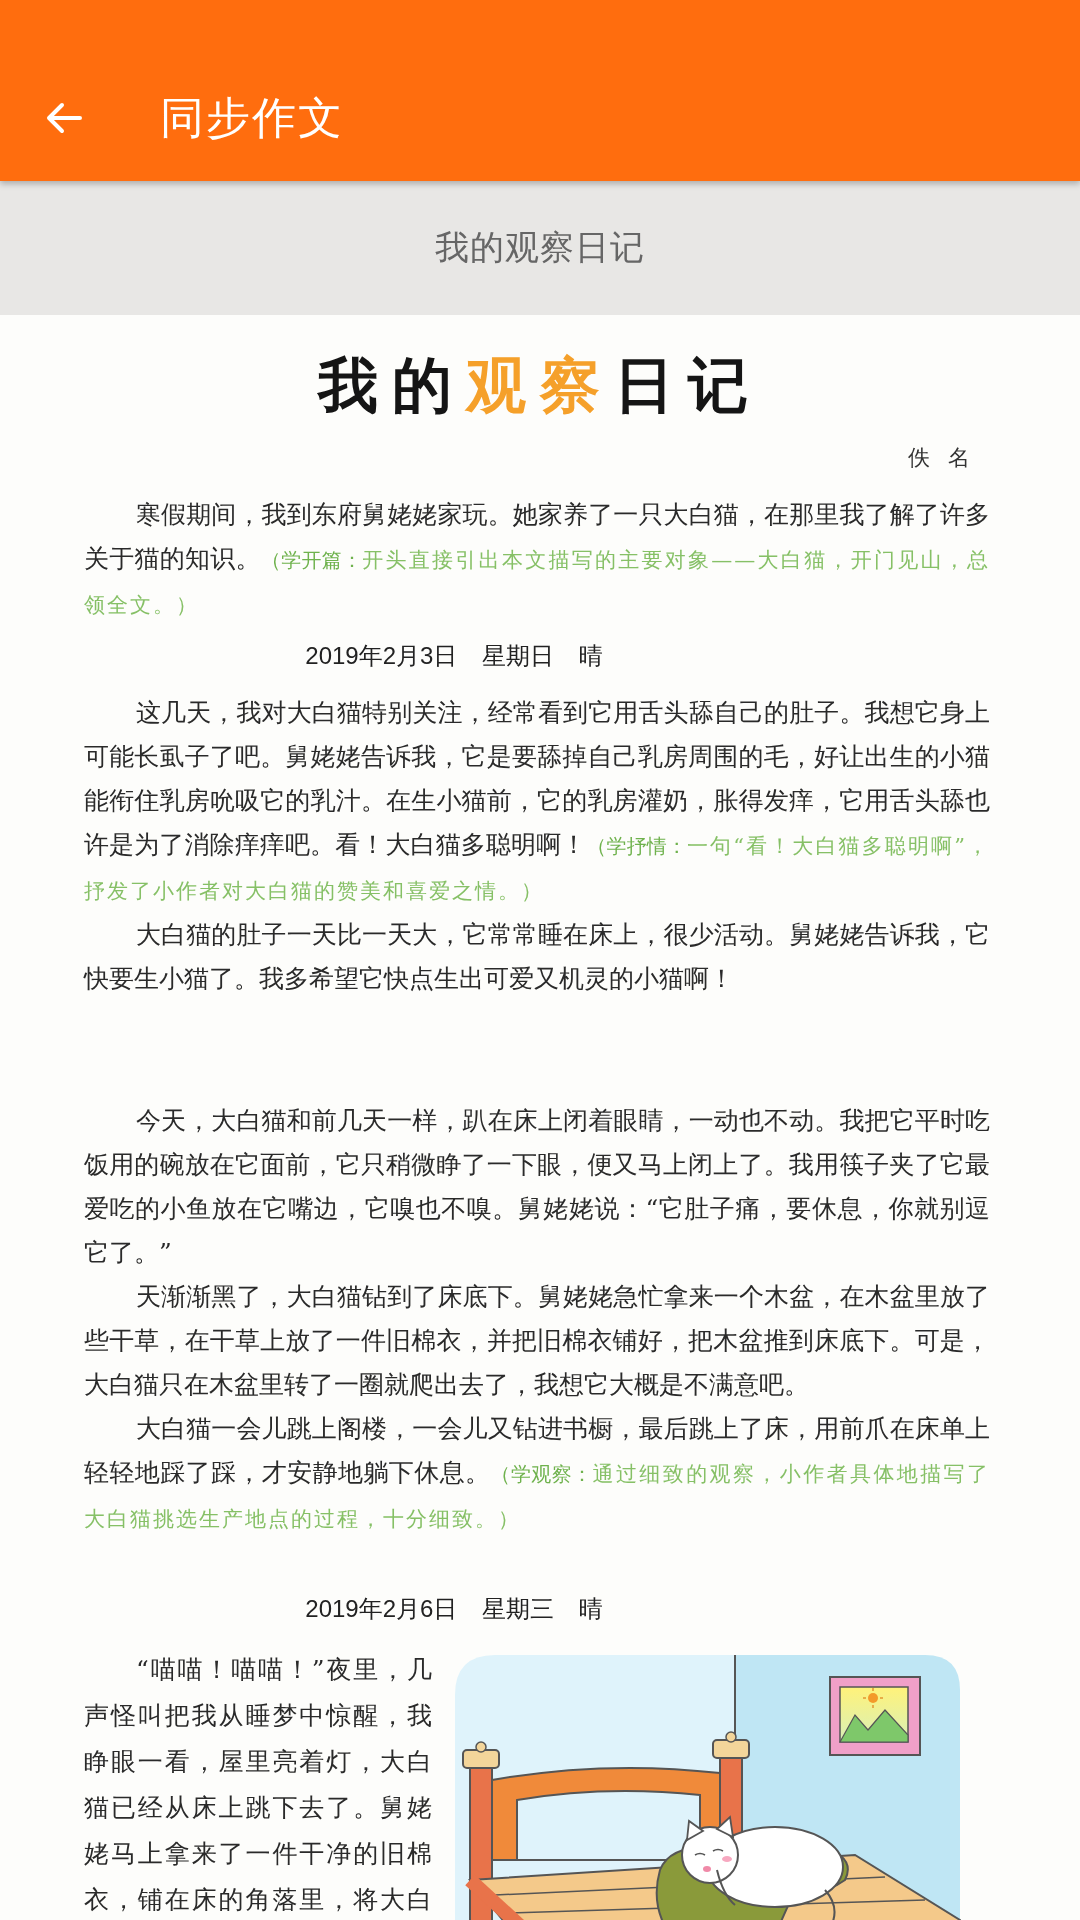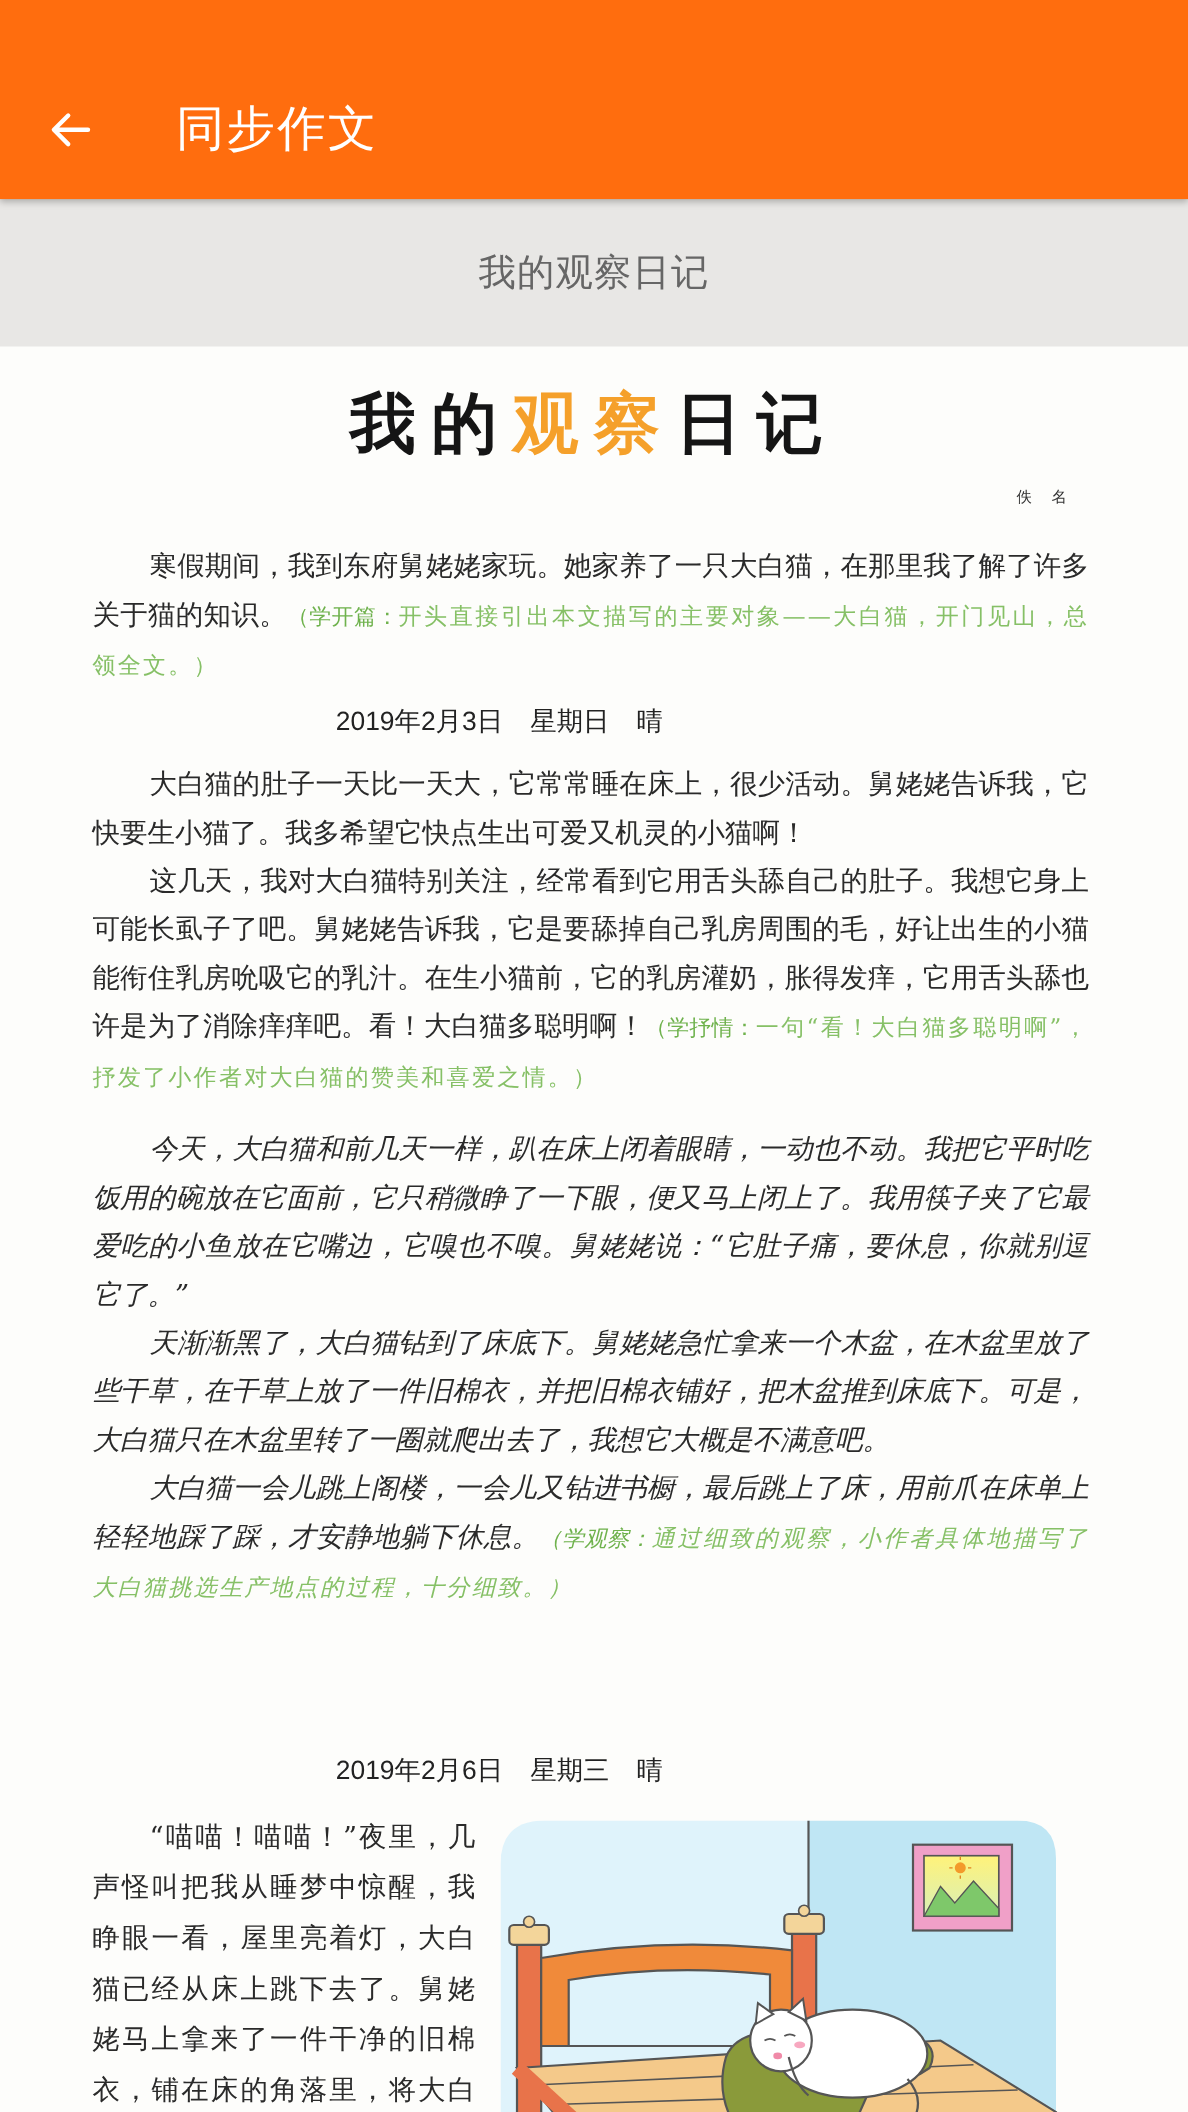--- a/index.html
+++ b/index.html
@@ -38,21 +38,21 @@
     color: #2a2a2a;
   }
   .big-title {
     position: absolute; left: 0; top: 30px; width: 1080px; text-align: center;
     font-family: "DejaVu Sans", sans-serif; font-weight: bold;
     font-size: 60px; line-height: 80px; letter-spacing: 14px; color: #151515;
   }
   .big-title .hl { color: #f5a02a; }
   .author {
     position: absolute; right: 92px; top: 128px;
-    font-size: 14px; letter-spacing: 18px; color: #333;
+    font-size: 22px; letter-spacing: 18px; color: #333;
   }
   .block { position: absolute; left: 84px; width: 906px; font-size: 25px; line-height: 44px; text-align: justify; }
   .block p { text-indent: 52px; }
   .note { color: #86c066; font-size: 21px; letter-spacing: 2px; }
   .note b { font-family: "DejaVu Sans", sans-serif; font-weight: normal; color: #6fb24d; font-size: 20px; letter-spacing: 0; }
   .date {
     position: absolute; left: 0; width: 908px; text-align: center;
     font-family: "Liberation Sans", sans-serif; font-size: 24px; color: #222;
     word-spacing: 18px;
   }
@@ -83,25 +83,25 @@
   <div class="big-title"><span>我的</span><span class="hl">观察</span><span>日记</span></div>
 
   <div class="author">佚名</div>
 
   <div class="block" style="top:178px;">
     <p><span>寒假期间，我到东府舅姥姥家玩。她家养了一只大白猫，在那里我了解了许多关于猫的知识。</span><span class="note"><b>（学开篇：</b><span>开头直接引出本文描写的主要对象——大白猫，开门见山，总领全文。）</span></span></p>
   </div>
 
   <div class="date" style="top:325px;">2019年2月3日 星期日 晴</div>
   <div class="block" style="top:376px;">
+    <p><span>这几天，我对大白猫特别关注，经常看到它用舌头舔自己的肚子。我想它身上可能长虱子了吧。舅姥姥告诉我，它是要舔掉自己乳房周围的毛，好让出生的小猫能衔住乳房吮吸它的乳汁。在生小猫前，它的乳房灌奶，胀得发痒，它用舌头舔也许是为了消除痒痒吧。看！大白猫多聪明啊！</span><span class="note"><b>（学抒情：</b><span>一句“看！大白猫多聪明啊”，抒发了小作者对大白猫的赞美和喜爱之情。）</span></span></p>
     <p>大白猫的肚子一天比一天大，它常常睡在床上，很少活动。舅姥姥告诉我，它快要生小猫了。我多希望它快点生出可爱又机灵的小猫啊！</p>
-    <p><span>这几天，我对大白猫特别关注，经常看到它用舌头舔自己的肚子。我想它身上可能长虱子了吧。舅姥姥告诉我，它是要舔掉自己乳房周围的毛，好让出生的小猫能衔住乳房吮吸它的乳汁。在生小猫前，它的乳房灌奶，胀得发痒，它用舌头舔也许是为了消除痒痒吧。看！大白猫多聪明啊！</span><span class="note"><b>（学抒情：</b><span>一句“看！大白猫多聪明啊”，抒发了小作者对大白猫的赞美和喜爱之情。）</span></span></p>
   </div>
 
-  <div class="block" style="top:708px;font-style:italic;">
+  <div class="block" style="top:784px;">
     <p>今天，大白猫和前几天一样，趴在床上闭着眼睛，一动也不动。我把它平时吃饭用的碗放在它面前，它只稍微睁了一下眼，便又马上闭上了。我用筷子夹了它最爱吃的小鱼放在它嘴边，它嗅也不嗅。舅姥姥说：“它肚子痛，要休息，你就别逗它了。”</p>
     <p>天渐渐黑了，大白猫钻到了床底下。舅姥姥急忙拿来一个木盆，在木盆里放了些干草，在干草上放了一件旧棉衣，并把旧棉衣铺好，把木盆推到床底下。可是，大白猫只在木盆里转了一圈就爬出去了，我想它大概是不满意吧。</p>
     <p><span>大白猫一会儿跳上阁楼，一会儿又钻进书橱，最后跳上了床，用前爪在床单上轻轻地踩了踩，才安静地躺下休息。</span><span class="note"><b>（学观察：</b><span>通过细致的观察，小作者具体地描写了大白猫挑选生产地点的过程，十分细致。）</span></span></p>
   </div>
 
   <div class="date" style="top:1278px;">2019年2月6日 星期三 晴</div>
   <div class="narrow" style="top:1332px;">
     <p>“喵喵！喵喵！”夜里，几声怪叫把我从睡梦中惊醒，我睁眼一看，屋里亮着灯，大白猫已经从床上跳下去了。舅姥姥马上拿来了一件干净的旧棉衣，铺在床的角落里，将大白猫提上去，放在旧棉衣里。嘴</p>
   </div>
 

